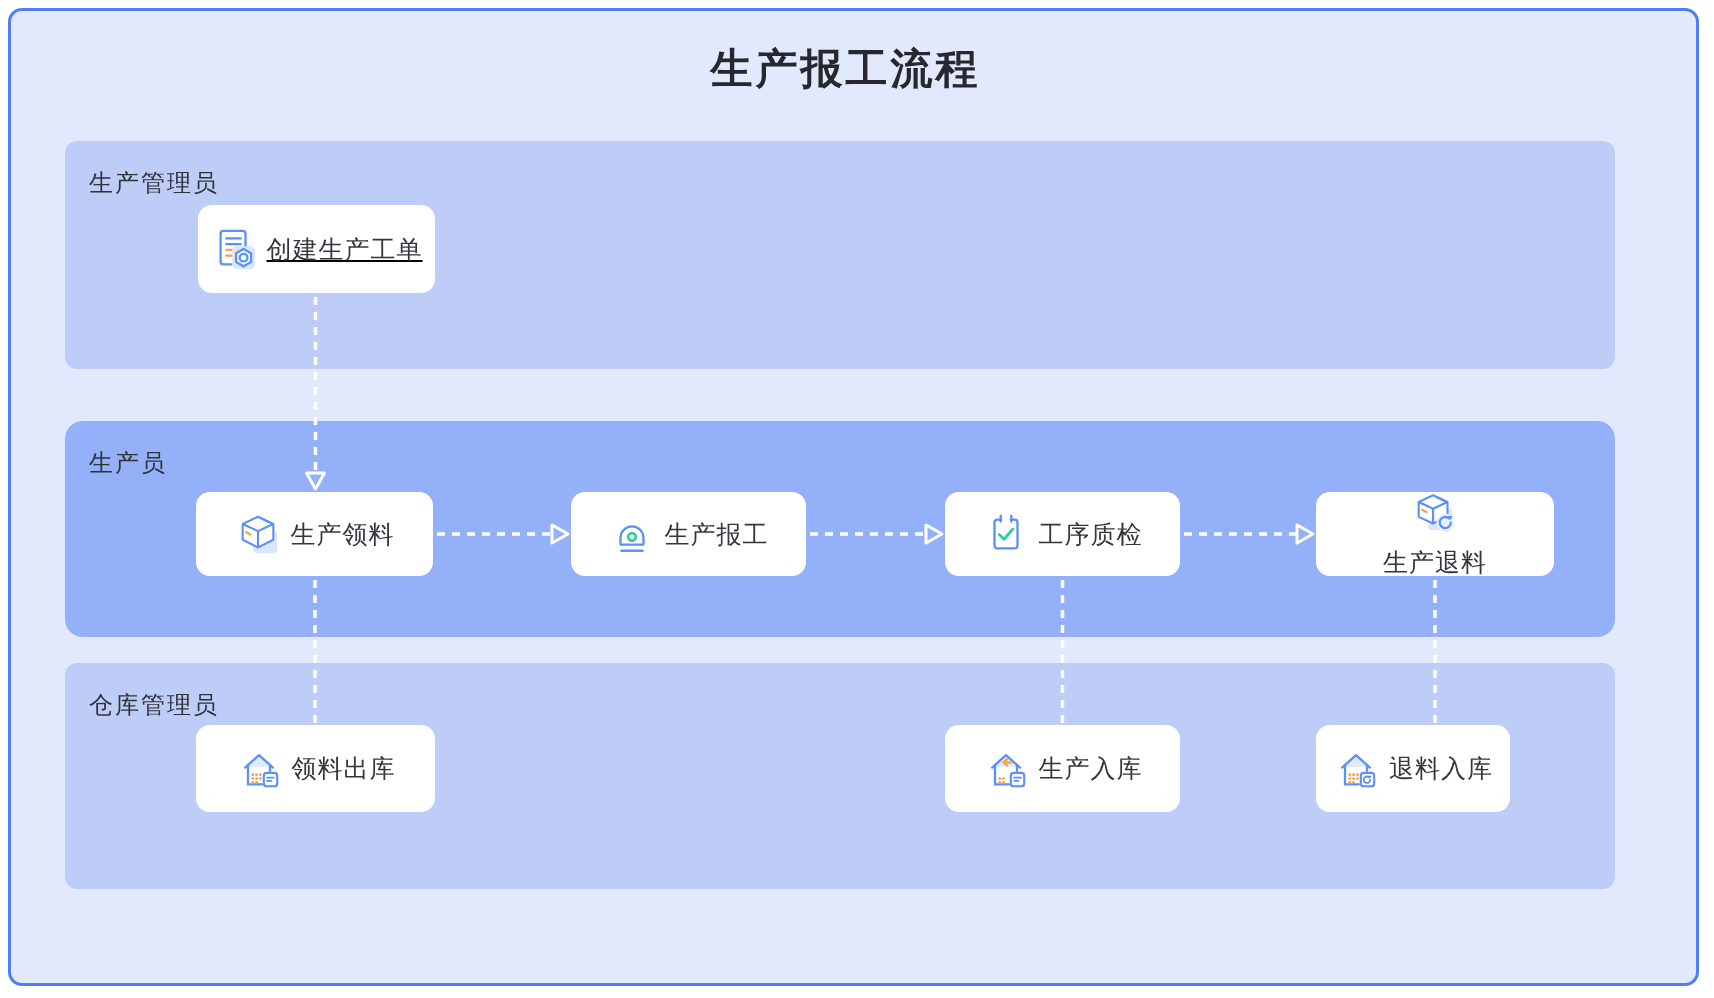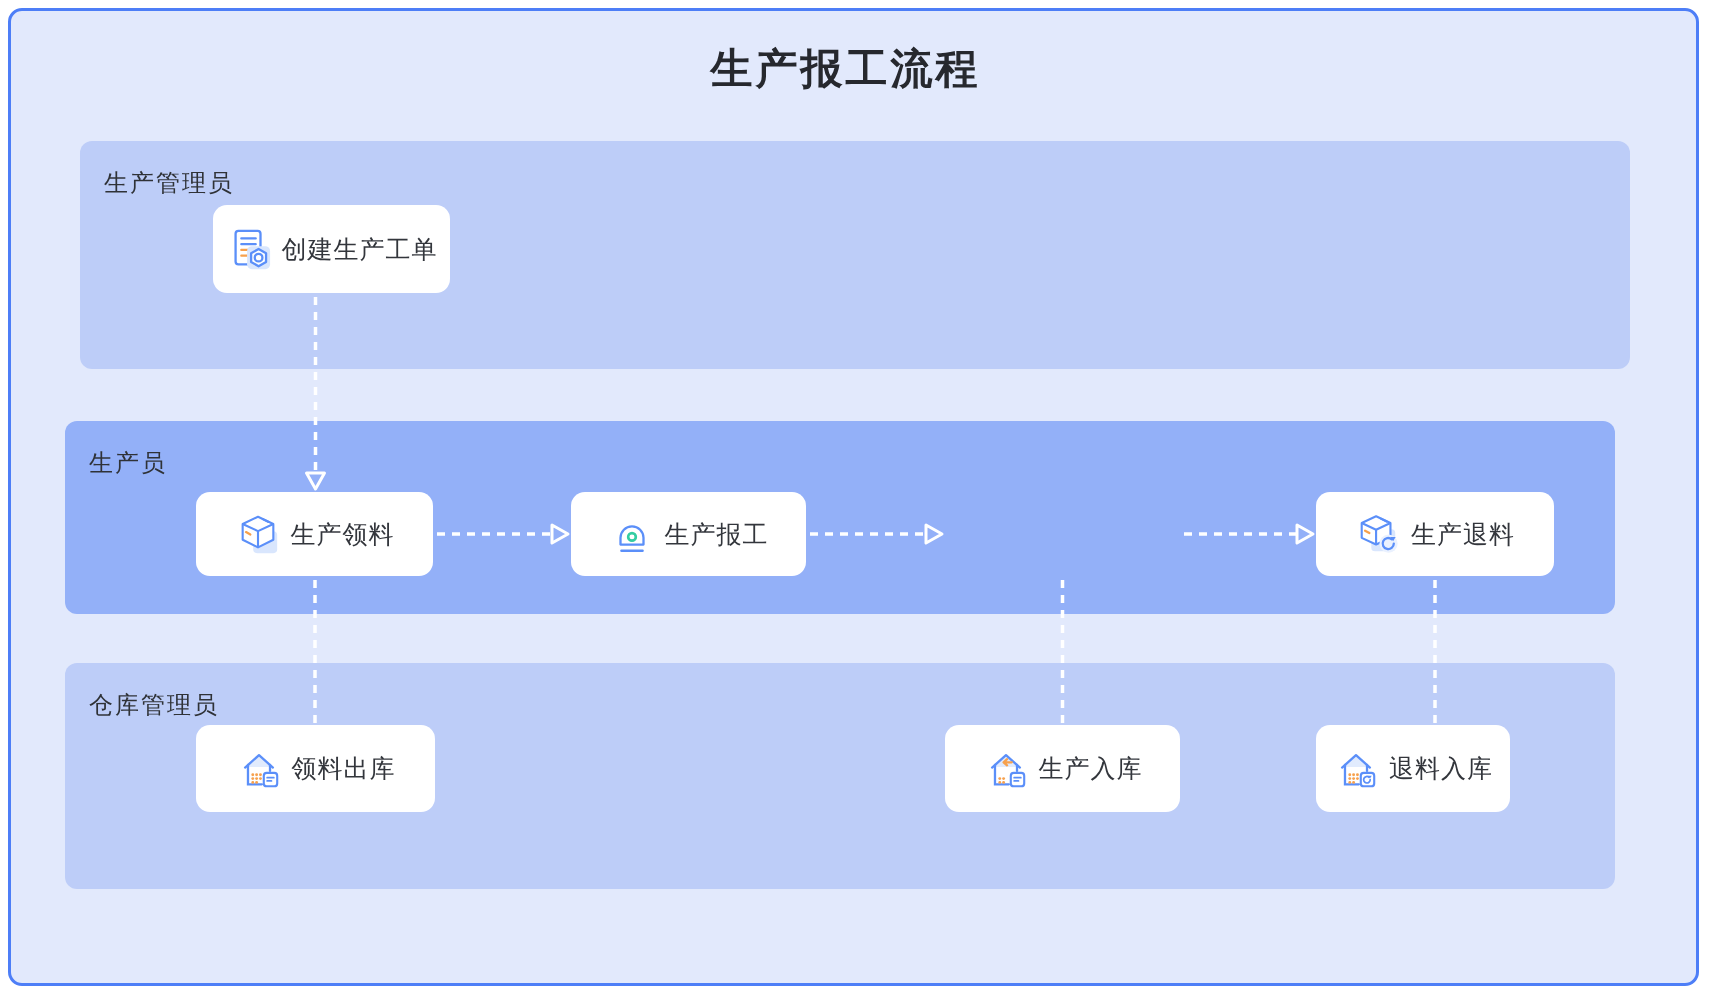--- a/index.html
+++ b/index.html
@@ -12,40 +12,40 @@
     box-sizing:border-box;border:3px solid var(--c-border,#4D7EF7);
     border-radius:14px;background:var(--c-bg,#E2E9FC);
   }
   .diagram-title{
     position:absolute;top:30px;left:0;right:16px;text-align:center;
     font-size:42px;font-weight:700;color:#26282E;letter-spacing:3px;
   }
   .lane{position:absolute;left:54px;width:1550px;border-radius:12px;}
   .lane.light{background:var(--c-lane-light,#BDCDF8);}
   .lane.dark{background:var(--c-lane-dark,#93B0F8);}
-  .lane-1{top:130px;height:228px;margin-left:15px;}
-  .lane-2{top:410px;height:193px;}
+  .lane-1{top:130px;height:228px;}
+  .lane-2{top:410px;height:216px;border-radius:18px;}
   .lane-3{top:652px;height:226px;}
   .lane-label{
     position:absolute;left:24px;top:26px;font-size:24px;font-weight:500;
     color:#2F3237;letter-spacing:2px;
   }
   .node{
     position:absolute;background:#fff;border-radius:14px;
     display:flex;align-items:center;justify-content:center;gap:10px;
   }
   .node-label{font-size:25px;color:#33363C;letter-spacing:1px;}
   .node svg{flex:0 0 auto;}
   
-  .n-create{left:133px;top:64px;width:237px;height:88px;}
+  .n-create{left:133px;top:64px;width:237px;height:88px;text-decoration:underline;}
   
   .n-pick{left:131px;top:71px;width:237px;height:84px;}
   .n-report{left:506px;top:71px;width:235px;height:84px;}
   .n-qc{left:880px;top:71px;width:235px;height:84px;}
-  .n-return{left:1251px;top:71px;width:238px;height:84px;}
+  .n-return{left:1251px;top:71px;width:238px;height:84px;flex-direction:column;}
   
   .n-out{left:131px;top:62px;width:239px;height:87px;}
   .n-in{left:880px;top:62px;width:235px;height:87px;}
   .n-retin{left:1251px;top:62px;width:194px;height:87px;}
   #edge-layer{position:absolute;left:0;top:0;width:100%;height:100%;pointer-events:none;}
 </style>
 </head>
 <body>
 
 <div class="canvas">
@@ -86,20 +86,30 @@
       <svg viewBox="0 0 48 48" width="46" height="46">
         <rect x="19" y="21" width="25" height="23" rx="4" fill="#D9E6FD"></rect>
         <path d="M8,13.5 L24,6 L40,13.5 L40,30 L24,38 L8,30 Z" fill="#fff" stroke="#5B8FF9" stroke-width="2.2" stroke-linejoin="round"></path>
         <path d="M8,13.5 L24,21 L40,13.5 M24,21 L24,38" fill="none" stroke="#5B8FF9" stroke-width="2.2" stroke-linejoin="round"></path>
         <line x1="29" y1="8.5" x2="35" y2="11.5" stroke="#5B8FF9" stroke-width="2.2" stroke-linecap="round"></line>
         <line x1="11.5" y1="22" x2="16" y2="24.5" stroke="#F7A14D" stroke-width="2.4" stroke-linecap="round"></line>
       </svg>
       <span class="node-label">生产领料</span>
     </div>
 
+    <div class="node n-qc">
+      <svg viewBox="0 0 48 48" width="46" height="46">
+        <rect x="12" y="9" width="24" height="30" rx="3" fill="#fff" stroke="#5B8FF9" stroke-width="2.4"></rect>
+        <line x1="20" y1="9" x2="28" y2="9" stroke="#fff" stroke-width="4"></line>
+        <line x1="18.5" y1="5" x2="18.5" y2="11" stroke="#5B8FF9" stroke-width="2.4" stroke-linecap="round"></line>
+        <line x1="29.5" y1="5" x2="29.5" y2="11" stroke="#5B8FF9" stroke-width="2.4" stroke-linecap="round"></line>
+        <polyline points="17,24.5 22,29.5 31,19" fill="none" stroke="#33CDA2" stroke-width="3" stroke-linecap="round" stroke-linejoin="round"></polyline>
+      </svg>
+      <span class="node-label">工序质检</span>
+    </div>
 
     <div class="node n-return">
       <svg viewBox="0 0 48 48" width="46" height="46">
         <rect x="17" y="19" width="25" height="23" rx="4" fill="#D9E6FD"></rect>
         <path d="M7,12.5 L22,5.5 L37,12.5 L37,28 L22,35 L7,28 Z" fill="#fff" stroke="#5B8FF9" stroke-width="2.2" stroke-linejoin="round"></path>
         <path d="M7,12.5 L22,19.5 L37,12.5 M22,19.5 L22,35" fill="none" stroke="#5B8FF9" stroke-width="2.2" stroke-linejoin="round"></path>
         <line x1="27" y1="8" x2="33" y2="11" stroke="#5B8FF9" stroke-width="2.2" stroke-linecap="round"></line>
         <line x1="10.5" y1="20.5" x2="15" y2="23" stroke="#F7A14D" stroke-width="2.4" stroke-linecap="round"></line>
         <circle cx="35" cy="34" r="9.5" fill="#EAF1FE"></circle>
         <path d="M40.5,34 a5.8,5.8 0 1 1 -2.1,-4.5" fill="none" stroke="#5B8FF9" stroke-width="2.4" stroke-linecap="round"></path>

